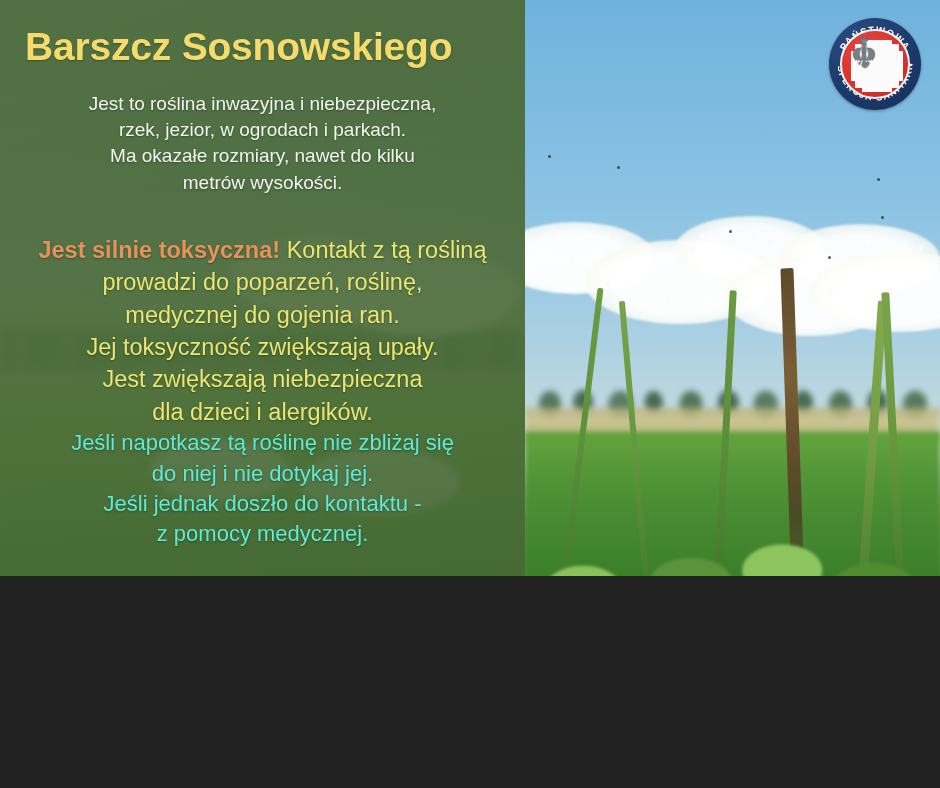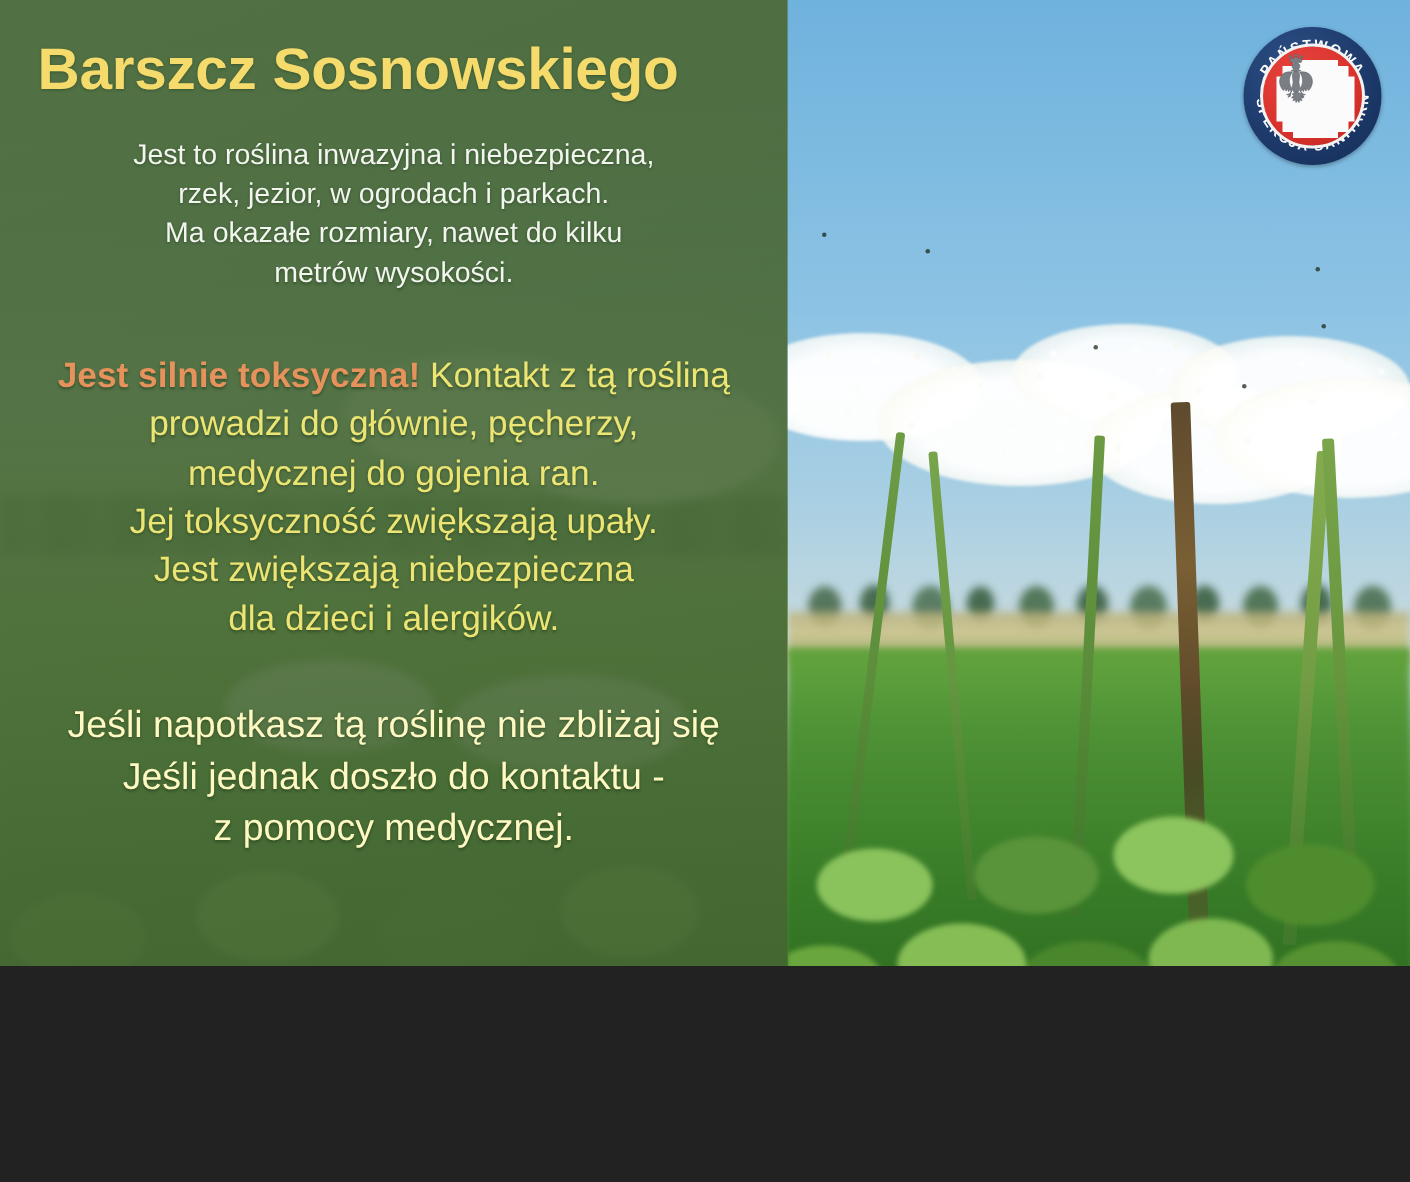--- a/index.html
+++ b/index.html
@@ -1,21 +1,21 @@
 <!DOCTYPE html>
 <html><head>
 <meta charset="utf-8">
 <title>Barszcz Sosnowskiego</title>
 <style>
   html,body{margin:0;padding:0;background:#222;}
   *{box-sizing:border-box;}
 
   .poster{
     position:relative;
-    width:940px;height:644px;
+    width:940px;height:576px;
     overflow:hidden;
     font-family:"Liberation Sans", sans-serif;
     background:#4b6b3d;
   }
 
   
   .photo-panel{
     position:absolute;
     left:525px;top:0;
     width:415px;height:788px;
@@ -161,22 +161,22 @@
     line-height:1.1;
     text-shadow:0 1px 2px rgba(30,50,20,.45);
   }
   .para{
     margin:0;
     line-height:1.38;
     text-shadow:0 1px 2px rgba(25,45,18,.5);
   }
   .para span{display:block;}
   .para-1{font-size:19px;color:#f2f6ef;margin-bottom:38px;}
-  .para-2{font-size:23.5px;color:#ece573;margin-bottom:38px;}
-  .para-3{font-size:25px;color:#fef9c3;}
+  .para-2{font-size:23.5px;color:#ece573;}
+  .para-3{font-size:22px;color:#5eead4;}
   .lead-strong{
     font-weight:bold;
     color:#e6925c;
   }
   .para-2 .first-line{display:block;}
 
   
   .logo{
     position:absolute;left:829px;top:18px;width:92px;height:92px;
   }
@@ -260,29 +260,30 @@
 
     <p class="para para-1">
       <span>Jest to roślina inwazyjna i niebezpieczna,</span>
       <span>rzek, jezior, w ogrodach i parkach.</span>
       <span>Ma okazałe rozmiary, nawet do kilku</span>
       <span>metrów wysokości.</span>
     </p>
 
     <p class="para para-2">
       <span class="first-line"><b class="lead-strong">Jest silnie toksyczna!</b><i style="font-style:normal"> Kontakt z tą rośliną</i></span>
-      <span>prowadzi do głównie, pęcherzy,</span>
+      <span>prowadzi do poparzeń, roślinę,</span>
       <span>medycznej do gojenia ran.</span>
       <span>Jej toksyczność zwiększają upały.</span>
       <span>Jest zwiększają niebezpieczna</span>
       <span>dla dzieci i alergików.</span>
     </p>
 
     <p class="para para-3">
       <span>Jeśli napotkasz tą roślinę nie zbliżaj się</span>
+      <span>do niej i nie dotykaj jej.</span>
       <span>Jeśli jednak doszło do kontaktu -</span>
       <span>z pomocy medycznej.</span>
     </p>
   </div>
 
   <div class="logo">
     <div class="logo-ring"></div>
 
     <svg class="ring-text" viewBox="0 0 92 92">
       <defs>

